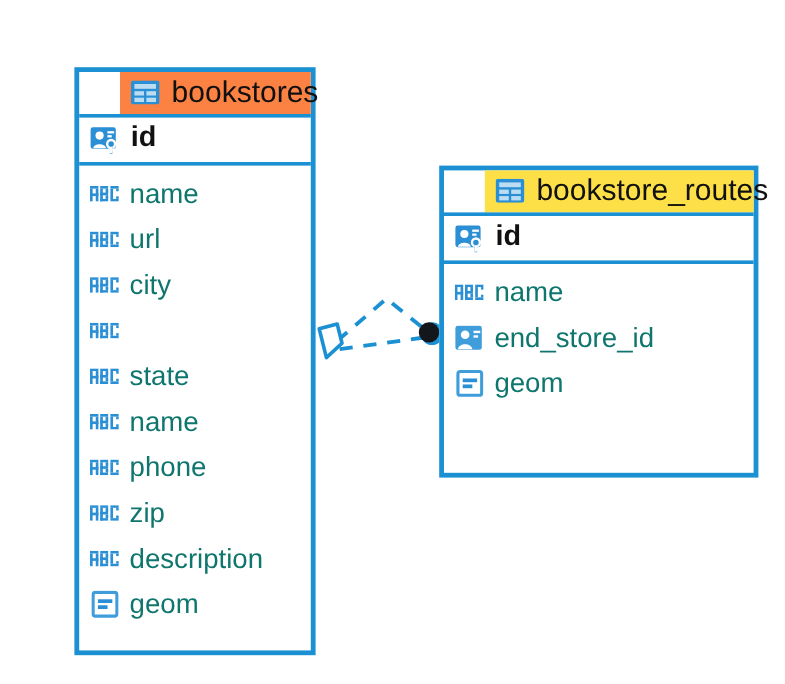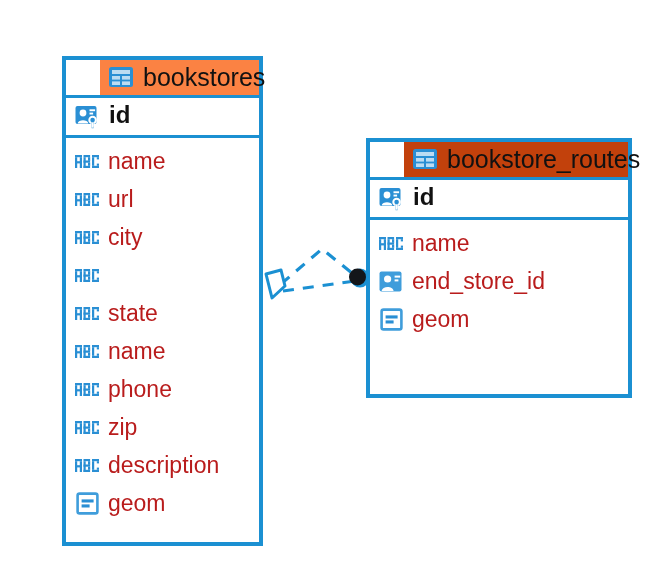--- a/index.html
+++ b/index.html
@@ -28,21 +28,21 @@
   }
   .entity-header {
     display: flex;
     align-items: flex-start;
     gap: 9px;
     padding: 4px 8px 5px 8px;
     box-sizing: border-box;
     margin-left: 34px;
   }
   .entity-header.selected { background: #fb8243; }
-  .entity-header.plain    { background: #c2410c; }
+  .entity-header.plain    { background: #fde047; }
   .entity-title {
     font-size: 25px;
     color: #111111;
     line-height: 1.05;
     white-space: nowrap;
   }
 
   .pk-row {
     display: flex;
     align-items: flex-start;
@@ -64,21 +64,21 @@
   .field-row {
     display: flex;
     align-items: center;
     gap: 8px;
     padding: 1px 8px;
     box-sizing: border-box;
     height: 38px;
   }
   .field-label {
     font-size: 23px;
-    color: #b91c1c;
+    color: #0f766e;
     line-height: 1;
     white-space: nowrap;
   }
 
   .icon {
     flex: 0 0 auto;
     display: inline-flex;
     align-items: center;
     justify-content: center;
     width: 26px;

